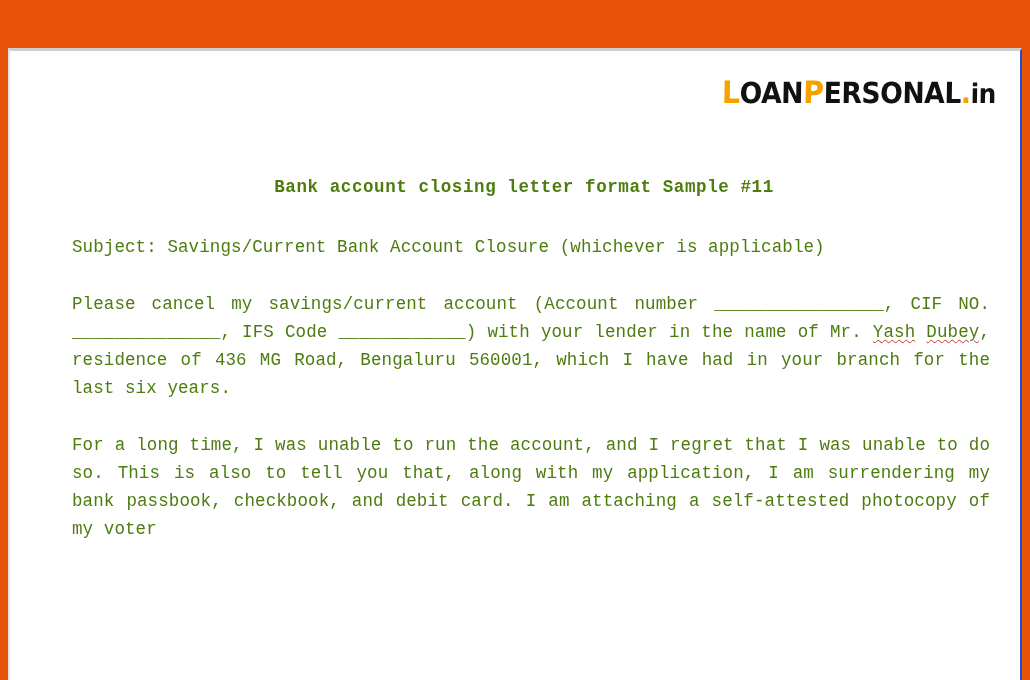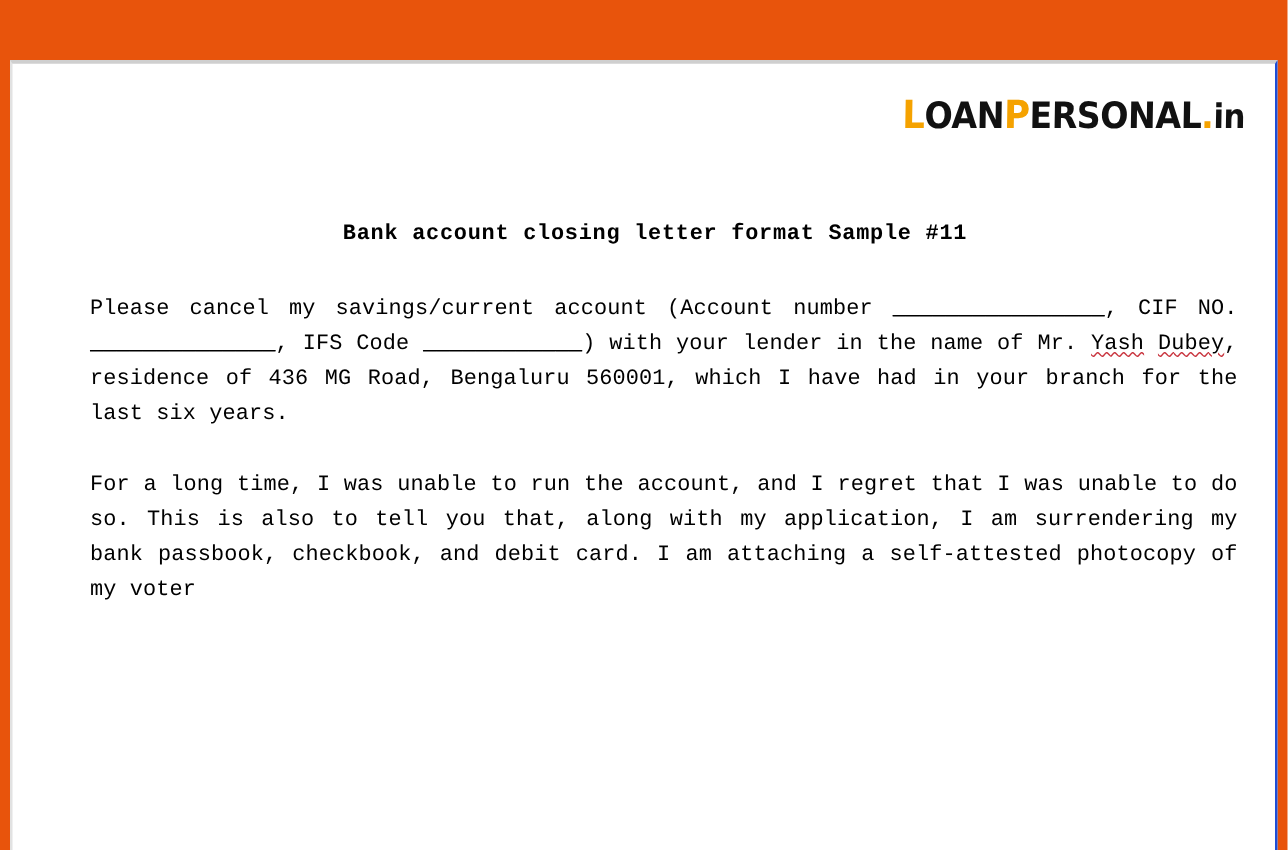--- a/index.html
+++ b/index.html
@@ -60,21 +60,21 @@
   .logo .cap { font-size: 31px; }
   .logo .dot { color: #F5A200; }
   .logo .tld { font-size: 27px; }
 
   
   .doc {
     position: absolute;
     left: 62px;
     right: 30px;
     top: 126px;
-    color: #000000;
+    color: #4d7c0f;
   }
 
   .doc-title {
     text-align: center;
     font-size: 17.5px;
     font-weight: bold;
     letter-spacing: 0.6px;
     margin: 0 0 36px 0;
     padding-right: 14px;
     white-space: nowrap;
@@ -84,21 +84,20 @@
     font-size: 17.5px;
     line-height: 28px;
     text-align: justify;
     text-justify: inter-word;
     margin: 0 0 29px 0;
     letter-spacing: 0.1px;
   }
   .para.last { margin-bottom: 0; }
 
   .blank {
-    text-decoration: underline;
     letter-spacing: 0.1px;
   }
 
   
   .squiggle {
     text-decoration: underline;
     text-decoration-color: #c9353f;
     text-decoration-style: wavy;
     text-decoration-thickness: 1px;
     text-underline-offset: 2px;
@@ -137,20 +136,21 @@
 
     <div class="logo-wrap">
       <span class="logo"><span class="accent cap">L</span><span>OAN</span><span class="accent cap">P</span><span>ERSONAL</span><span class="dot">.</span><span class="tld">in</span></span>
     </div>
 
     <div class="doc">
 
       <h1 class="doc-title">Bank account closing letter format Sample #11</h1>
 
 
+      <p class="para">Subject: Savings/Current Bank Account Closure (whichever is applicable)</p>
 
 
       <p class="para"><span>Please cancel my savings/current account (Account number</span> <span class="blank">________________</span><span>, CIF NO.</span> <span class="blank">______________</span><span>, IFS Code</span> <span class="blank">____________</span><span>) with your lender in the name of Mr.</span> <span class="squiggle">Yash</span> <span class="squiggle">Dubey</span><span>, residence of 436 MG Road, Bengaluru 560001, which I have had in your branch for the last six years.</span></p>
 
       <p class="para last">For a long time, I was unable to run the account, and I regret that I was unable to do so. This is also to tell you that, along with my application, I am surrendering my bank passbook, checkbook, and debit card. I am attaching a self-attested photocopy of my voter</p>
 
     </div>
 
     <div class="fade-mask"></div>
 

